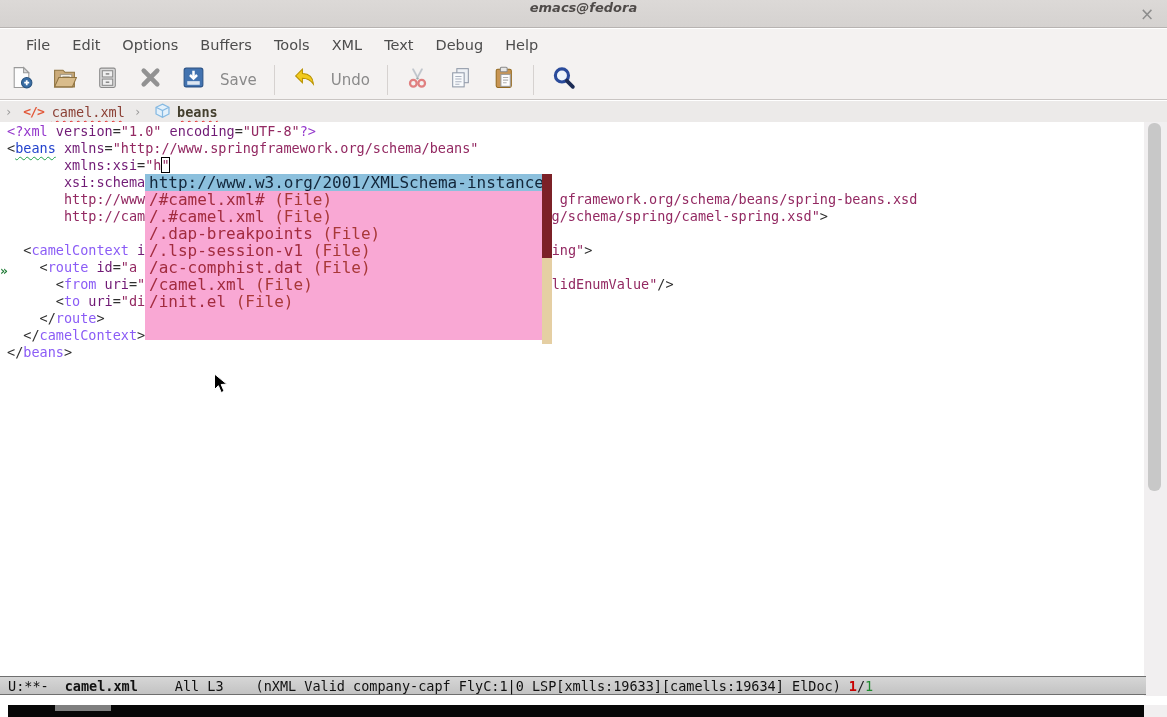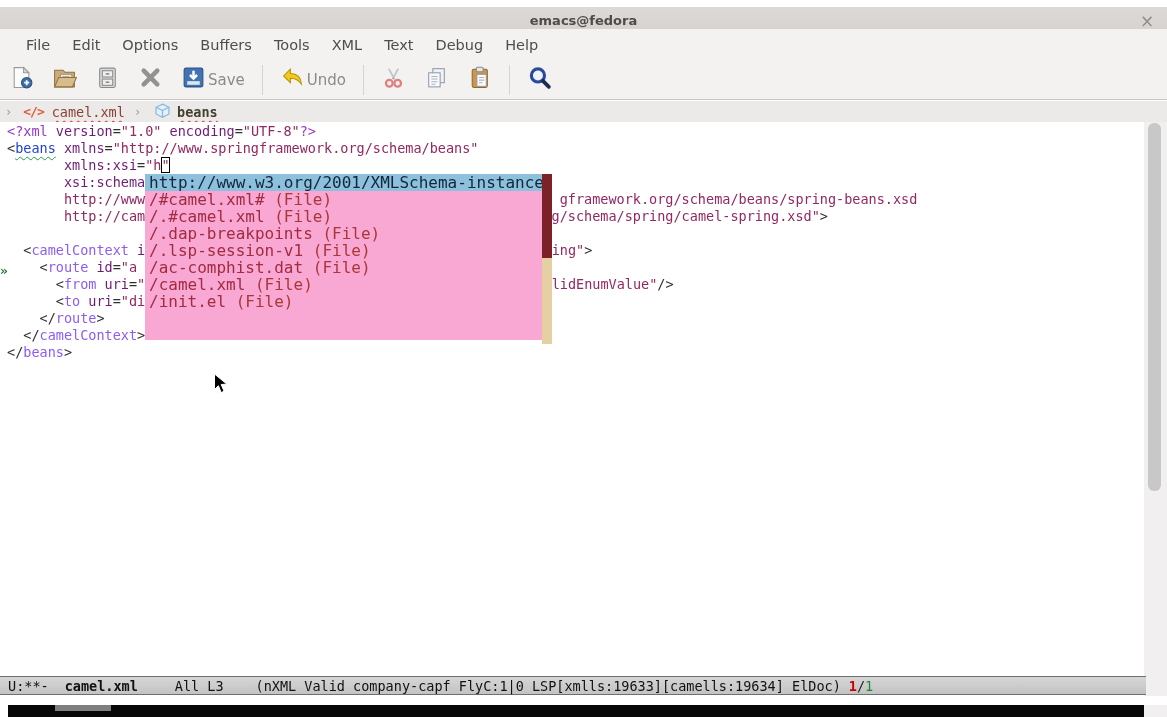--- a/index.html
+++ b/index.html
@@ -1,40 +1,40 @@
 <!DOCTYPE html>
 <html><head>
 <meta charset="utf-8">
 <style>
   * { margin:0; padding:0; box-sizing:border-box; }
   html,body { width:1167px; height:717px; overflow:hidden; background:#fff;
               font-family:"DejaVu Sans", sans-serif; }
   #root { position:relative; width:1167px; height:717px; background:#fff; overflow:hidden; }
 
   
-  .titlebar { position:absolute; top:7px; left:0; width:1167px; height:28px;
+  .titlebar { position:absolute; top:0; left:0; width:1167px; height:28px;
     background:linear-gradient(#dcd9d7,#d5d2d0); border-bottom:1px solid #b7b3b1;
-    display:flex; align-items:center; justify-content:center; }
+    display:flex; justify-content:center;font-style:italic; }
   .title-text { font-size:13px; font-weight:bold; color:#4f4b49; }
   .close-btn { position:absolute; right:10px; top:4px; width:20px; height:20px;
     color:#8d8d8d; font-size:17px; line-height:20px; text-align:center; cursor:default; }
 
   
   .menubar { position:absolute; top:29px; left:0; width:1167px; height:31px;
     background:#f4f2f1; display:flex; align-items:center; padding-left:15px; }
   .menu-item { padding:0 11px; font-size:14.5px; color:#4d4d4d; height:100%;
     display:flex; align-items:center; }
 
   
   .toolbar { position:absolute; top:60px; left:0; width:1167px; height:40px;
     background:#f4f2f1; border-bottom:1px solid #c9c5c3;
     display:flex; align-items:center; }
   .tool-btn { display:flex; align-items:center; margin:0 9px; }
   .tool-btn svg { width:25px; height:25px; }
-  .tool-label { font-size:15px; color:#8a8a8a; margin-left:2px; }
+  .tool-label { font-size:15px; color:#8a8a8a; margin-left:14px; }
   .tool-sep { width:1px; height:30px; background:#d6d2d0; margin:0 8px; }
 
   
   .headerline { position:absolute; top:101px; left:0; width:1167px; height:21px;
     background:#eceae9; display:flex; align-items:center;
     font-family:"DejaVu Sans Mono", monospace; font-size:13.5px; }
   .bc-chev { color:#9a9a9a; font-size:12px; padding:0 5px; }
   .bc-xml-icon { color:#e2593a; font-weight:bold; font-size:13px; letter-spacing:-1px; margin:0 4px 0 6px; }
   .bc-file { color:#8b4035; text-decoration:underline wavy #e02020 1px; text-underline-offset:3px; margin:0 4px; }
   .bc-cube { margin:0 5px 0 7px; display:flex; }

